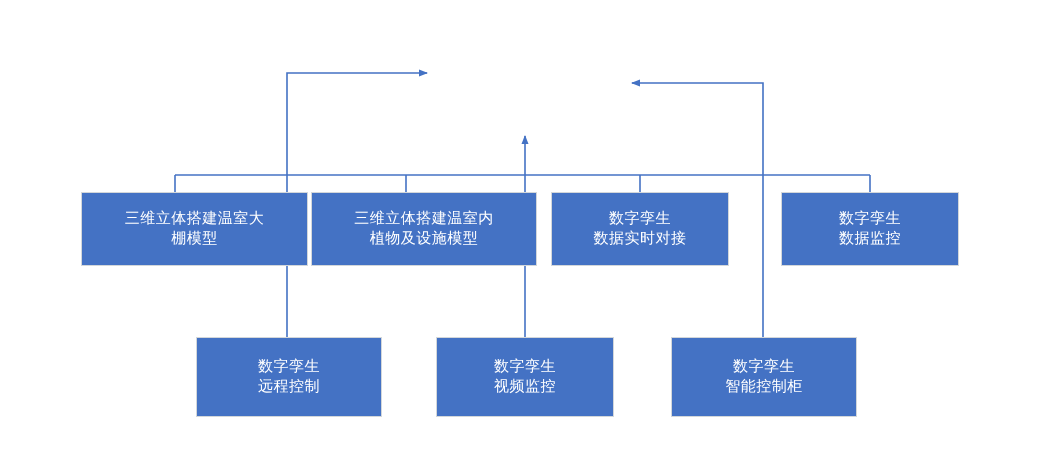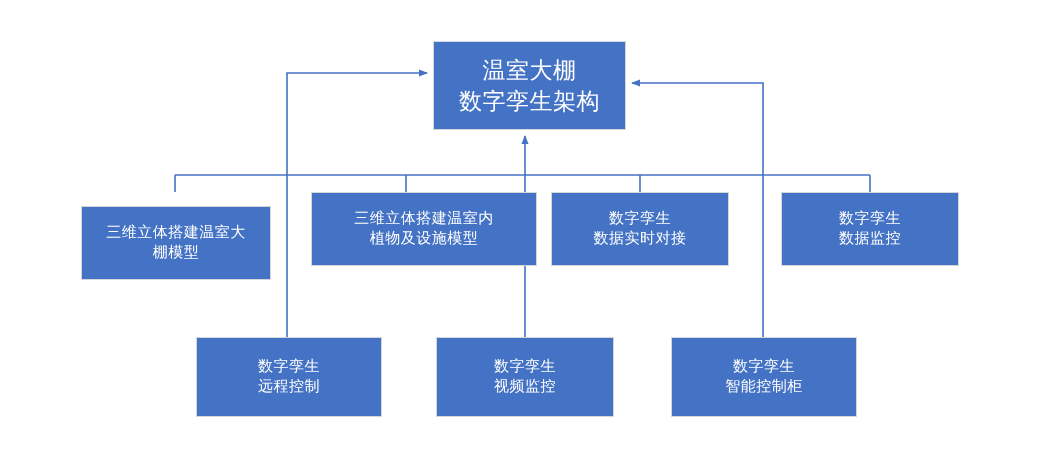--- a/index.html
+++ b/index.html
@@ -46,21 +46,21 @@
     top: 41px;
     width: 193px;
     height: 89px;
     font-size: 23px;
   }
   .node-mid {
     height: 74px;
     font-size: 15px;
     padding: 0 8px;
   }
-  .node-mid-1 { left: 81px;  top: 192px; width: 190px; margin-top: 14px; }
+  .node-mid-1 { left: 81px;  top: 192px; width: 227px; }
   .node-mid-2 { left: 311px; top: 192px; width: 226px; }
   .node-mid-3 { left: 551px; top: 192px; width: 178px; }
   .node-mid-4 { left: 781px; top: 192px; width: 178px; }
   .node-leaf {
     height: 80px;
     font-size: 15px;
     padding: 0 8px;
   }
   .node-leaf-1 { left: 196px; top: 337px; width: 186px; }
   .node-leaf-2 { left: 436px; top: 337px; width: 178px; }
@@ -95,22 +95,20 @@
 
       <path d="M287,337 L287,73 L427,73" marker-end="url(#arrow-right)"></path>
 
       <path d="M525,337 L525,136" marker-end="url(#arrow-up)"></path>
 
       <path d="M763,337 L763,83 L632,83" marker-end="url(#arrow-left)"></path>
 
     </g>
   </svg>
 
-  <div class="node node-root">温室大棚
-数字孪生架构</div>
 
   <div class="node node-mid node-mid-1">三维立体搭建温室大
 棚模型</div>
 
   <div class="node node-mid node-mid-2">三维立体搭建温室内
 植物及设施模型</div>
 
   <div class="node node-mid node-mid-3">数字孪生
 数据实时对接</div>
 

